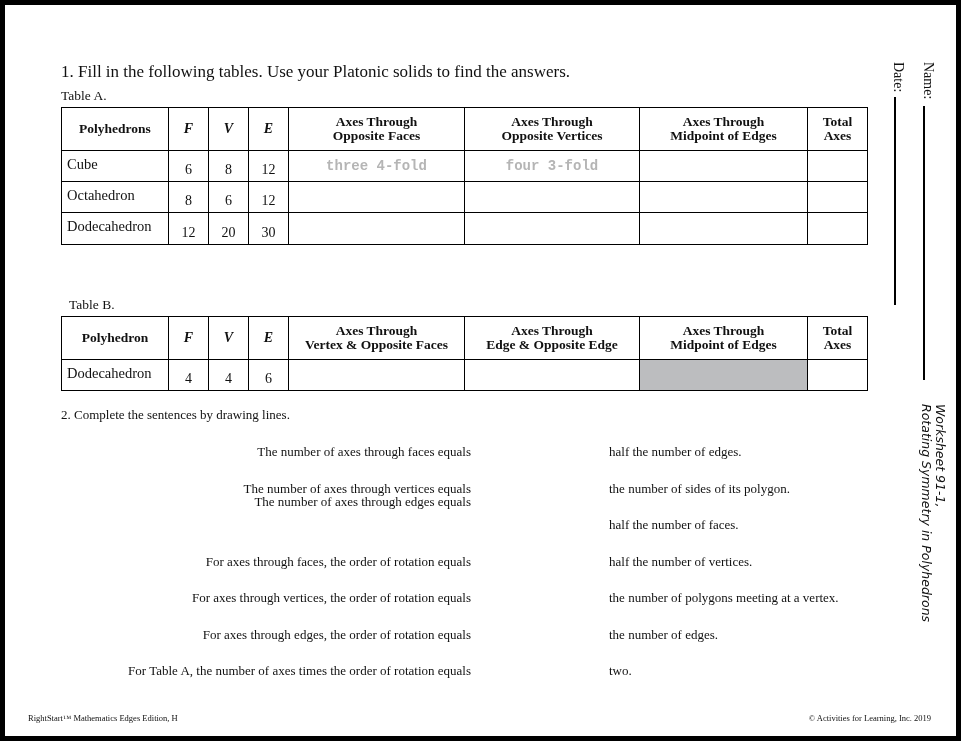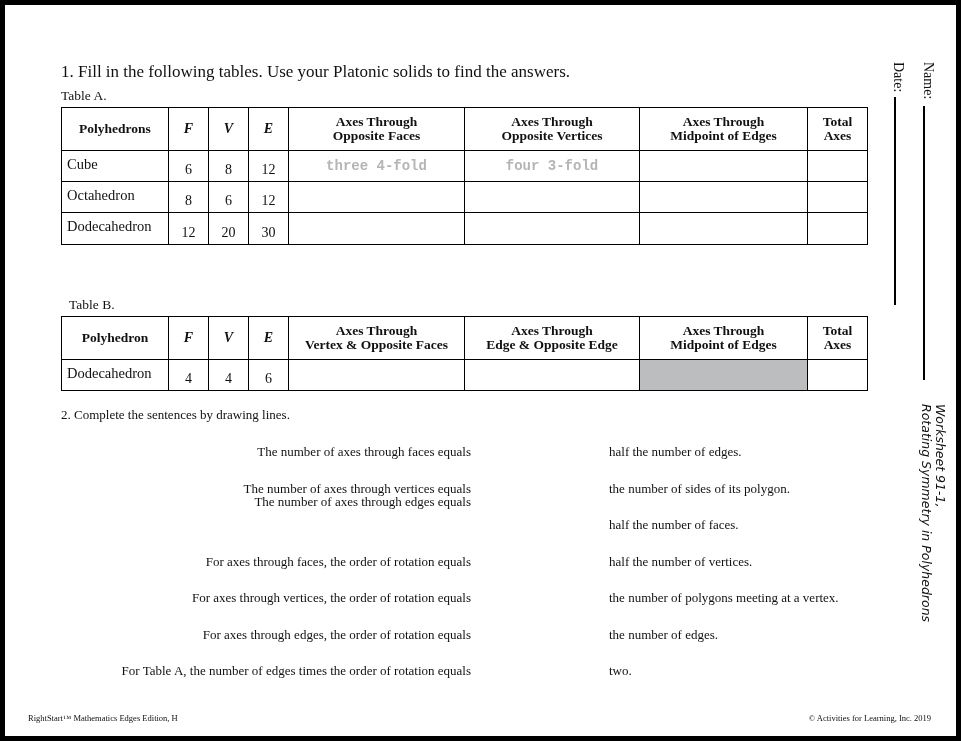--- a/index.html
+++ b/index.html
@@ -130,21 +130,21 @@
   </table>
 
 <div class="t q2">2. Complete the sentences by drawing lines.</div>
 
 <div class="left-sent" style="top:444px;">The number of axes through faces equals</div>
 <div class="left-sent" style="top:481px;">The number of axes through vertices equals</div>
 <div class="left-sent" style="top:494px;margin-left:16px;">The number of axes through edges equals</div>
 <div class="left-sent" style="top:554px;">For axes through faces, the order of rotation equals</div>
 <div class="left-sent" style="top:590px;">For axes through vertices, the order of rotation equals</div>
 <div class="left-sent" style="top:627px;">For axes through edges, the order of rotation equals</div>
-<div class="left-sent" style="top:663px;">For Table A, the number of edges times the order of rotation equals</div>
+<div class="left-sent" style="top:663px;">For Table A, the number of axes times the order of rotation equals</div>
 
 <div class="right-sent" style="top:444px;">half the number of edges.</div>
 <div class="right-sent" style="top:481px;">the number of sides of its polygon.</div>
 <div class="right-sent" style="top:517px;">half the number of faces.</div>
 <div class="right-sent" style="top:554px;">half the number of vertices.</div>
 <div class="right-sent" style="top:590px;">the number of polygons meeting at a vertex.</div>
 <div class="right-sent" style="top:627px;">the number of edges.</div>
 <div class="right-sent" style="top:663px;">two.</div>
 
 <div class="vert name-label">Name:</div>

